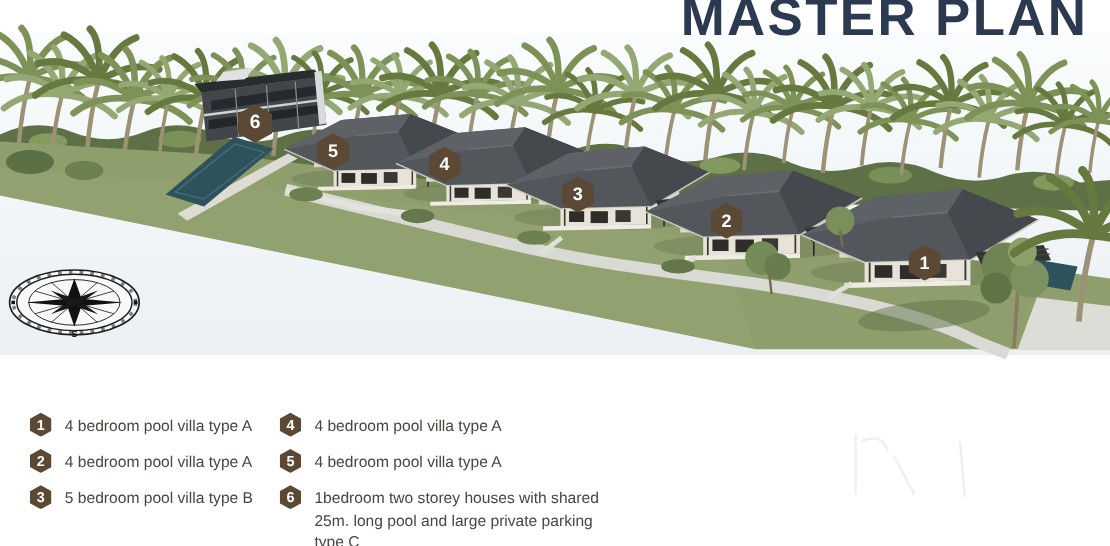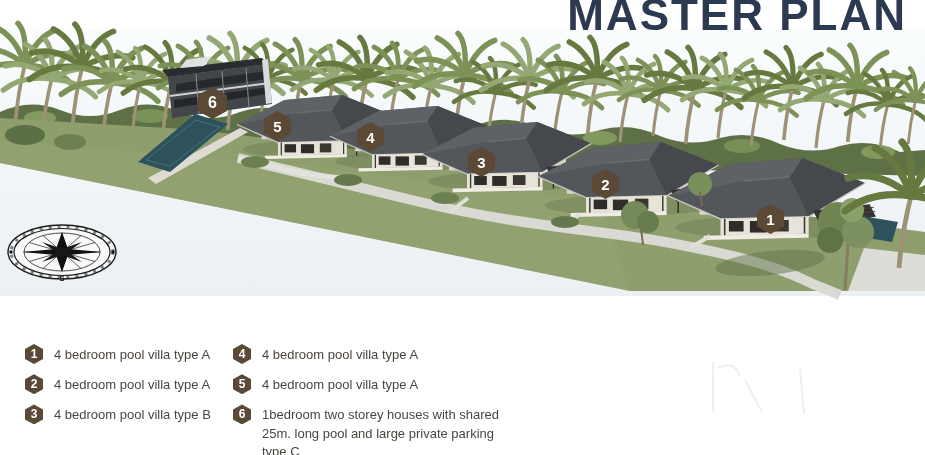--- a/index.html
+++ b/index.html
@@ -254,21 +254,21 @@
       <div class="legend-row">
         <span class="hex hex-sm">
             <span>2</span>
           </span>
         <span class="legend-label">4 bedroom pool villa type A</span>
       </div>
       <div class="legend-row">
         <span class="hex hex-sm">
             <span>3</span>
           </span>
-        <span class="legend-label">4 bedroom pool villa type B</span>
+        <span class="legend-label">5 bedroom pool villa type B</span>
       </div>
     </div>
     <div class="legend-col col2">
       <div class="legend-row">
         <span class="hex hex-sm">
             <span>4</span>
           </span>
         <span class="legend-label">4 bedroom pool villa type A</span>
       </div>
       <div class="legend-row">

